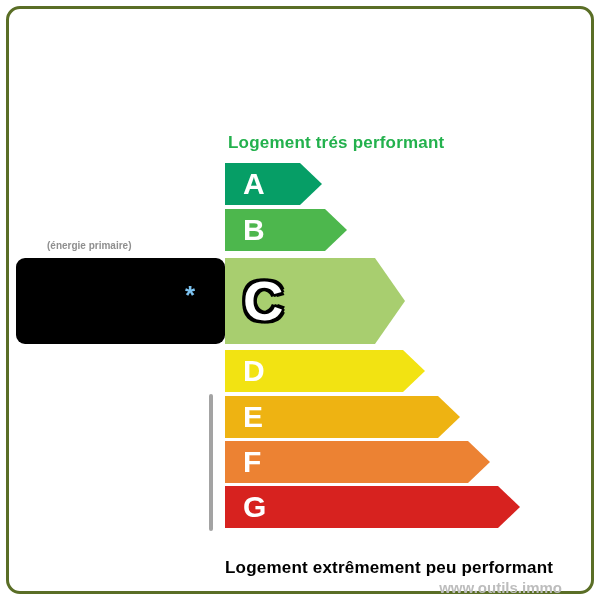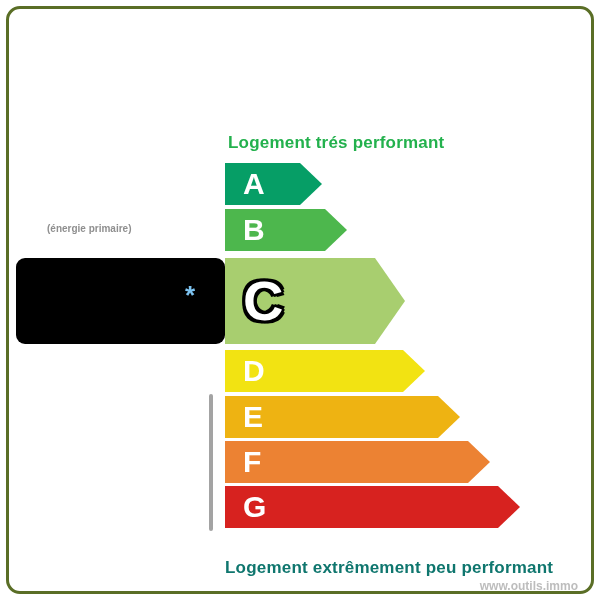--- a/index.html
+++ b/index.html
@@ -20,22 +20,22 @@
     position:absolute; left:228px; top:133px;
     font-size:17px; font-weight:bold; color:#23b14d;
     letter-spacing:0.2px;
   }
   .bottom-label{
     position:absolute; left:225px; top:558px;
     font-size:17px; font-weight:bold; color:#e30613;
     letter-spacing:0.2px;
   }
   .watermark{
-    position:absolute; right:22px; top:579px;
-    font-size:12px; color:#bdbdbd; font-weight:bold;
+    position:absolute; right:38px; top:579px;
+    font-size:15px; color:#bdbdbd; font-weight:bold;
   }
   .arrow{
     position:absolute; left:225px;
     --pt:22px;
     clip-path:polygon(0 0, calc(100% - var(--pt)) 0, 100% 50%, calc(100% - var(--pt)) 100%, 0 100%);
     display:flex; align-items:center;
   }
   .arrow .letter{
     color:#ffffff; font-weight:bold; font-size:30px;
     padding-left:18px; line-height:1;
@@ -47,21 +47,21 @@
   .arrow.e{top:396px;height:42px;}
   .arrow.f{top:441px;height:42px;}
   .arrow.g{top:486px;height:42px;}
   .arrow.c .letter{
     font-size:56px;
     text-shadow:
       -3px -3px 0 #000, 3px -3px 0 #000, -3px 3px 0 #000, 3px 3px 0 #000,
       -3px 0 0 #000, 3px 0 0 #000, 0 -3px 0 #000, 0 3px 0 #000;
   }
   .primary-energy-label{
-    position:absolute; left:14px; top:223px;
+    position:absolute; left:14px; top:240px;
     font-size:10px; font-weight:bold; color:#8f8f8f;padding-left:33px;
   }
   .value-box{
     position:absolute; left:16px; top:258px;
     width:209px; height:86px;
     background:#000000;
     border-radius:9px;
   }
   .value-box .asterisk{
     position:absolute; right:30px; top:24px;
@@ -110,15 +110,15 @@
     <span class="letter">G</span>
   </div>
 
   <div class="primary-energy-label" style="color: rgb(143, 143, 143);">(énergie primaire)</div>
   <div class="value-box">
     <span class="asterisk" style="color: rgb(125, 195, 240);">*</span>
   </div>
 
   <div class="sieve-line"></div>
 
-  <div class="bottom-label" style="color: #0f766e;">Logement extrêmement peu performant</div>
+  <div class="bottom-label" style="color: #000000;">Logement extrêmement peu performant</div>
   <div class="watermark">www.outils.immo</div>
 </div>
 
 </body></html>

